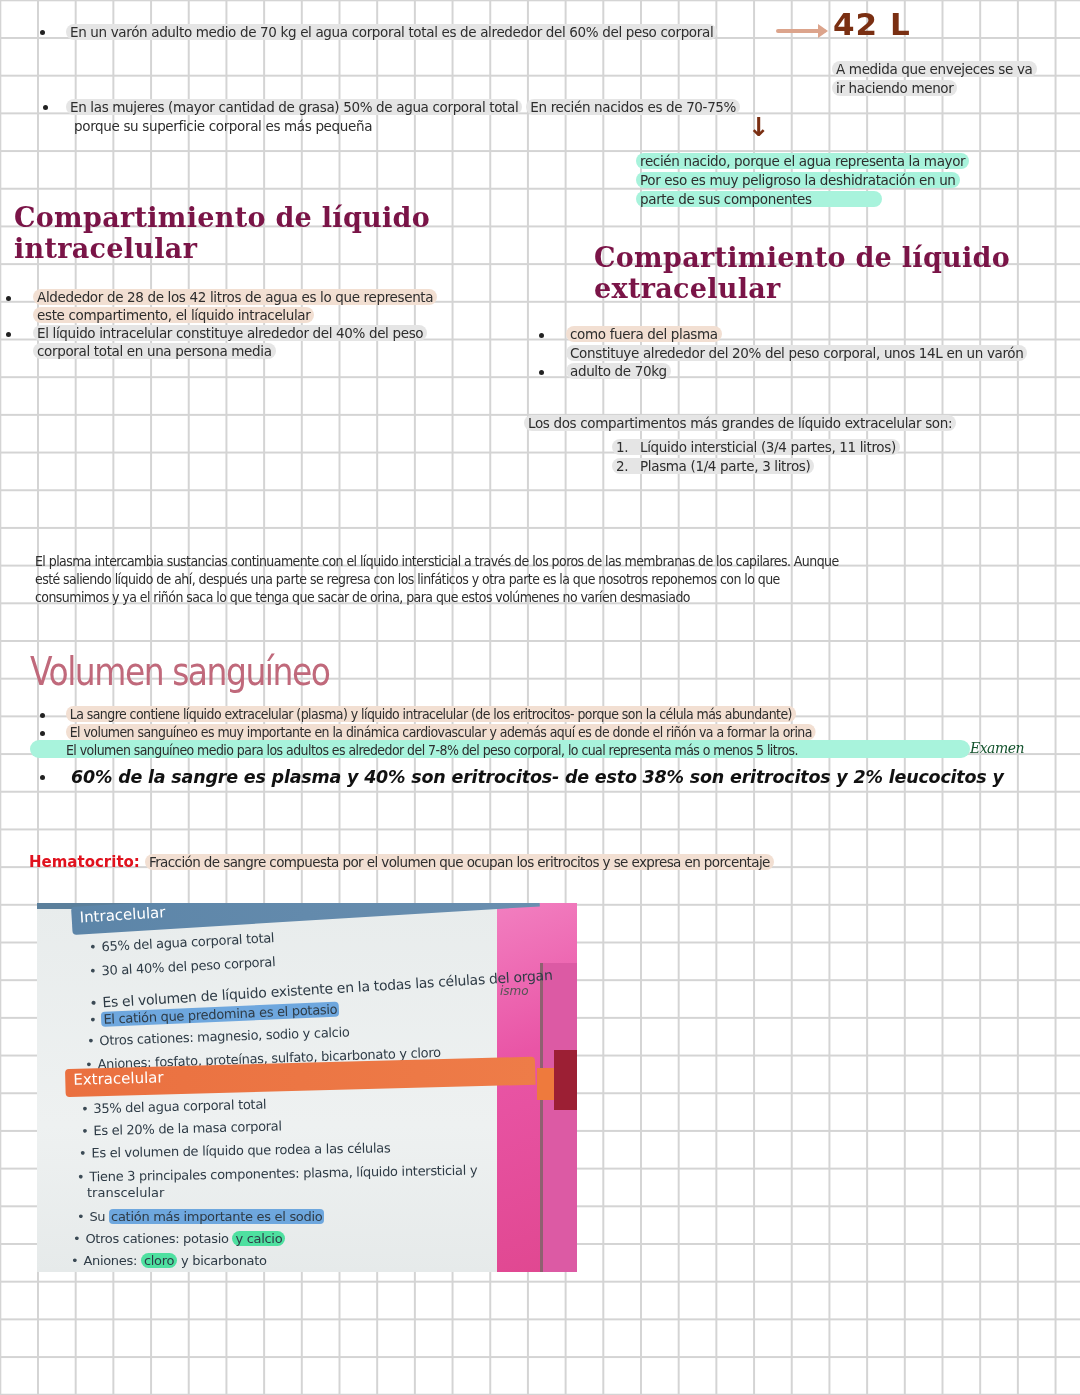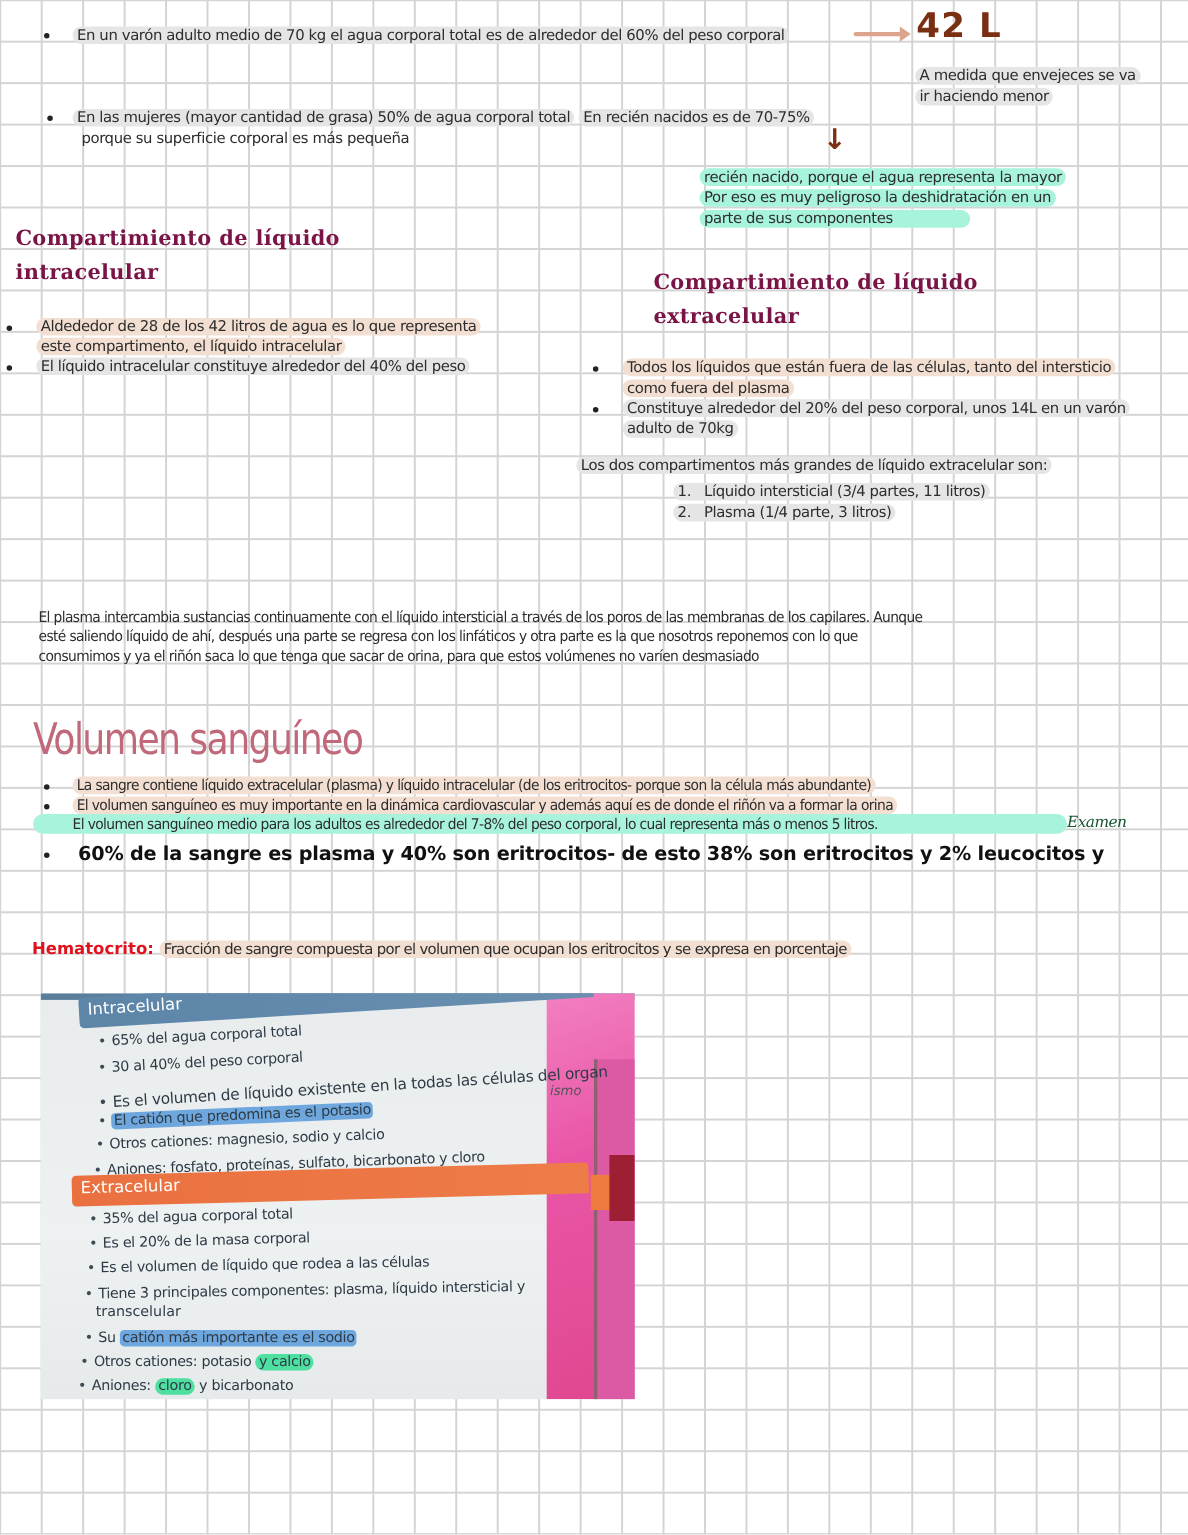--- a/index.html
+++ b/index.html
@@ -30,21 +30,21 @@
     .hl-beige { background: #f2dfd2; border-radius: 9px; padding: 0 4px; box-decoration-break: clone; -webkit-box-decoration-break: clone; }
     .bullet {
       position: absolute;
       width: 5px; height: 5px; border-radius: 50%;
       background: #222;
     }
     .title-plum {
       font-family: "DejaVu Serif", serif;
       font-weight: bold;
       color: #7a1447;
-      font-size: 19px;
+      font-size: 27px;
       line-height: 31px;
       letter-spacing: 0.3px;
       white-space: nowrap;
     }
     .title-rose {
       font-family: "DejaVu Sans", sans-serif;
       color: #c0697b;
       font-size: 33px;
       letter-spacing: -1.5px;
       font-weight: normal;
@@ -52,20 +52,21 @@
       transform-origin: left top;
       white-space: nowrap;
     }
     .bold-line {
       font-family: "DejaVu Sans", sans-serif;
       font-weight: bold;
       font-size: 17.5px;
       color: #111;
       line-height: 28px;
       letter-spacing: -0.2px;
+      font-style: italic;
     }
     .narrow { font-size: 13.5px; letter-spacing: -0.6px; transform: scaleX(0.93); transform-origin: left center; }
 
     
     .slide {
       position: absolute; left: 37px; top: 903px; width: 540px; height: 369px;
       background: linear-gradient(180deg, #e8ecec 0%, #eef1f1 60%, #e6eaea 100%);
       overflow: hidden;
     }
     .slide-topbar { position:absolute; left:0; top:0; width:540px; height:6px; background:#5b7f9b; }
@@ -126,30 +127,30 @@
 <div class="abs title-plum" style="left:14px;top:202px;">
   <div>Compartimiento de líquido</div>
   <div>intracelular</div>
 </div>
 <div class="bullet" style="left:6px;top:296px;"></div>
 <div class="bullet" style="left:6px;top:332px;"></div>
 <div class="abs hand" style="left:33px;top:288px;line-height:18px;">
   <div><span class="hl-beige">Aldededor de 28 de los 42 litros de agua es lo que representa</span></div>
   <div><span class="hl-beige">este compartimento, el líquido intracelular</span></div>
   <div><span class="hl-cyan">El líquido intracelular constituye alrededor del 40% del peso</span></div>
+  <div><span class="hl-cyan">corporal total en una persona media</span></div>
 </div>
 
 <div class="abs title-plum" style="left:594px;top:242px;">
   <div>Compartimiento de líquido</div>
   <div>extracelular</div>
 </div>
 <div class="bullet" style="left:539px;top:333px;"></div>
 <div class="bullet" style="left:539px;top:370px;"></div>
 <div class="abs hand" style="left:566px;top:325px;line-height:18.5px;">
-  <div><span class="hl-beige">Todos los líquidos que están fuera de las células, tanto del intersticio</span></div>
   <div><span class="hl-beige">como fuera del plasma</span></div>
   <div><span class="hl-cyan">Constituye alrededor del 20% del peso corporal, unos 14L en un varón</span></div>
   <div><span class="hl-cyan">adulto de 70kg</span></div>
 </div>
 <div class="abs hand" style="left:524px;top:414px;">
   <span class="hl-cyan">Los dos compartimentos más grandes de líquido extracelular son:</span>
 </div>
 <div class="abs hand" style="left:612px;top:438px;line-height:18.5px;">
   <div><span class="hl-cyan"><span>1.</span>&nbsp;&nbsp;&nbsp;<span>Líquido intersticial (3/4 partes, 11 litros)</span></span></div>
   <div><span class="hl-cyan"><span>2.</span>&nbsp;&nbsp;&nbsp;<span>Plasma (1/4 parte, 3 litros)</span></span></div>

